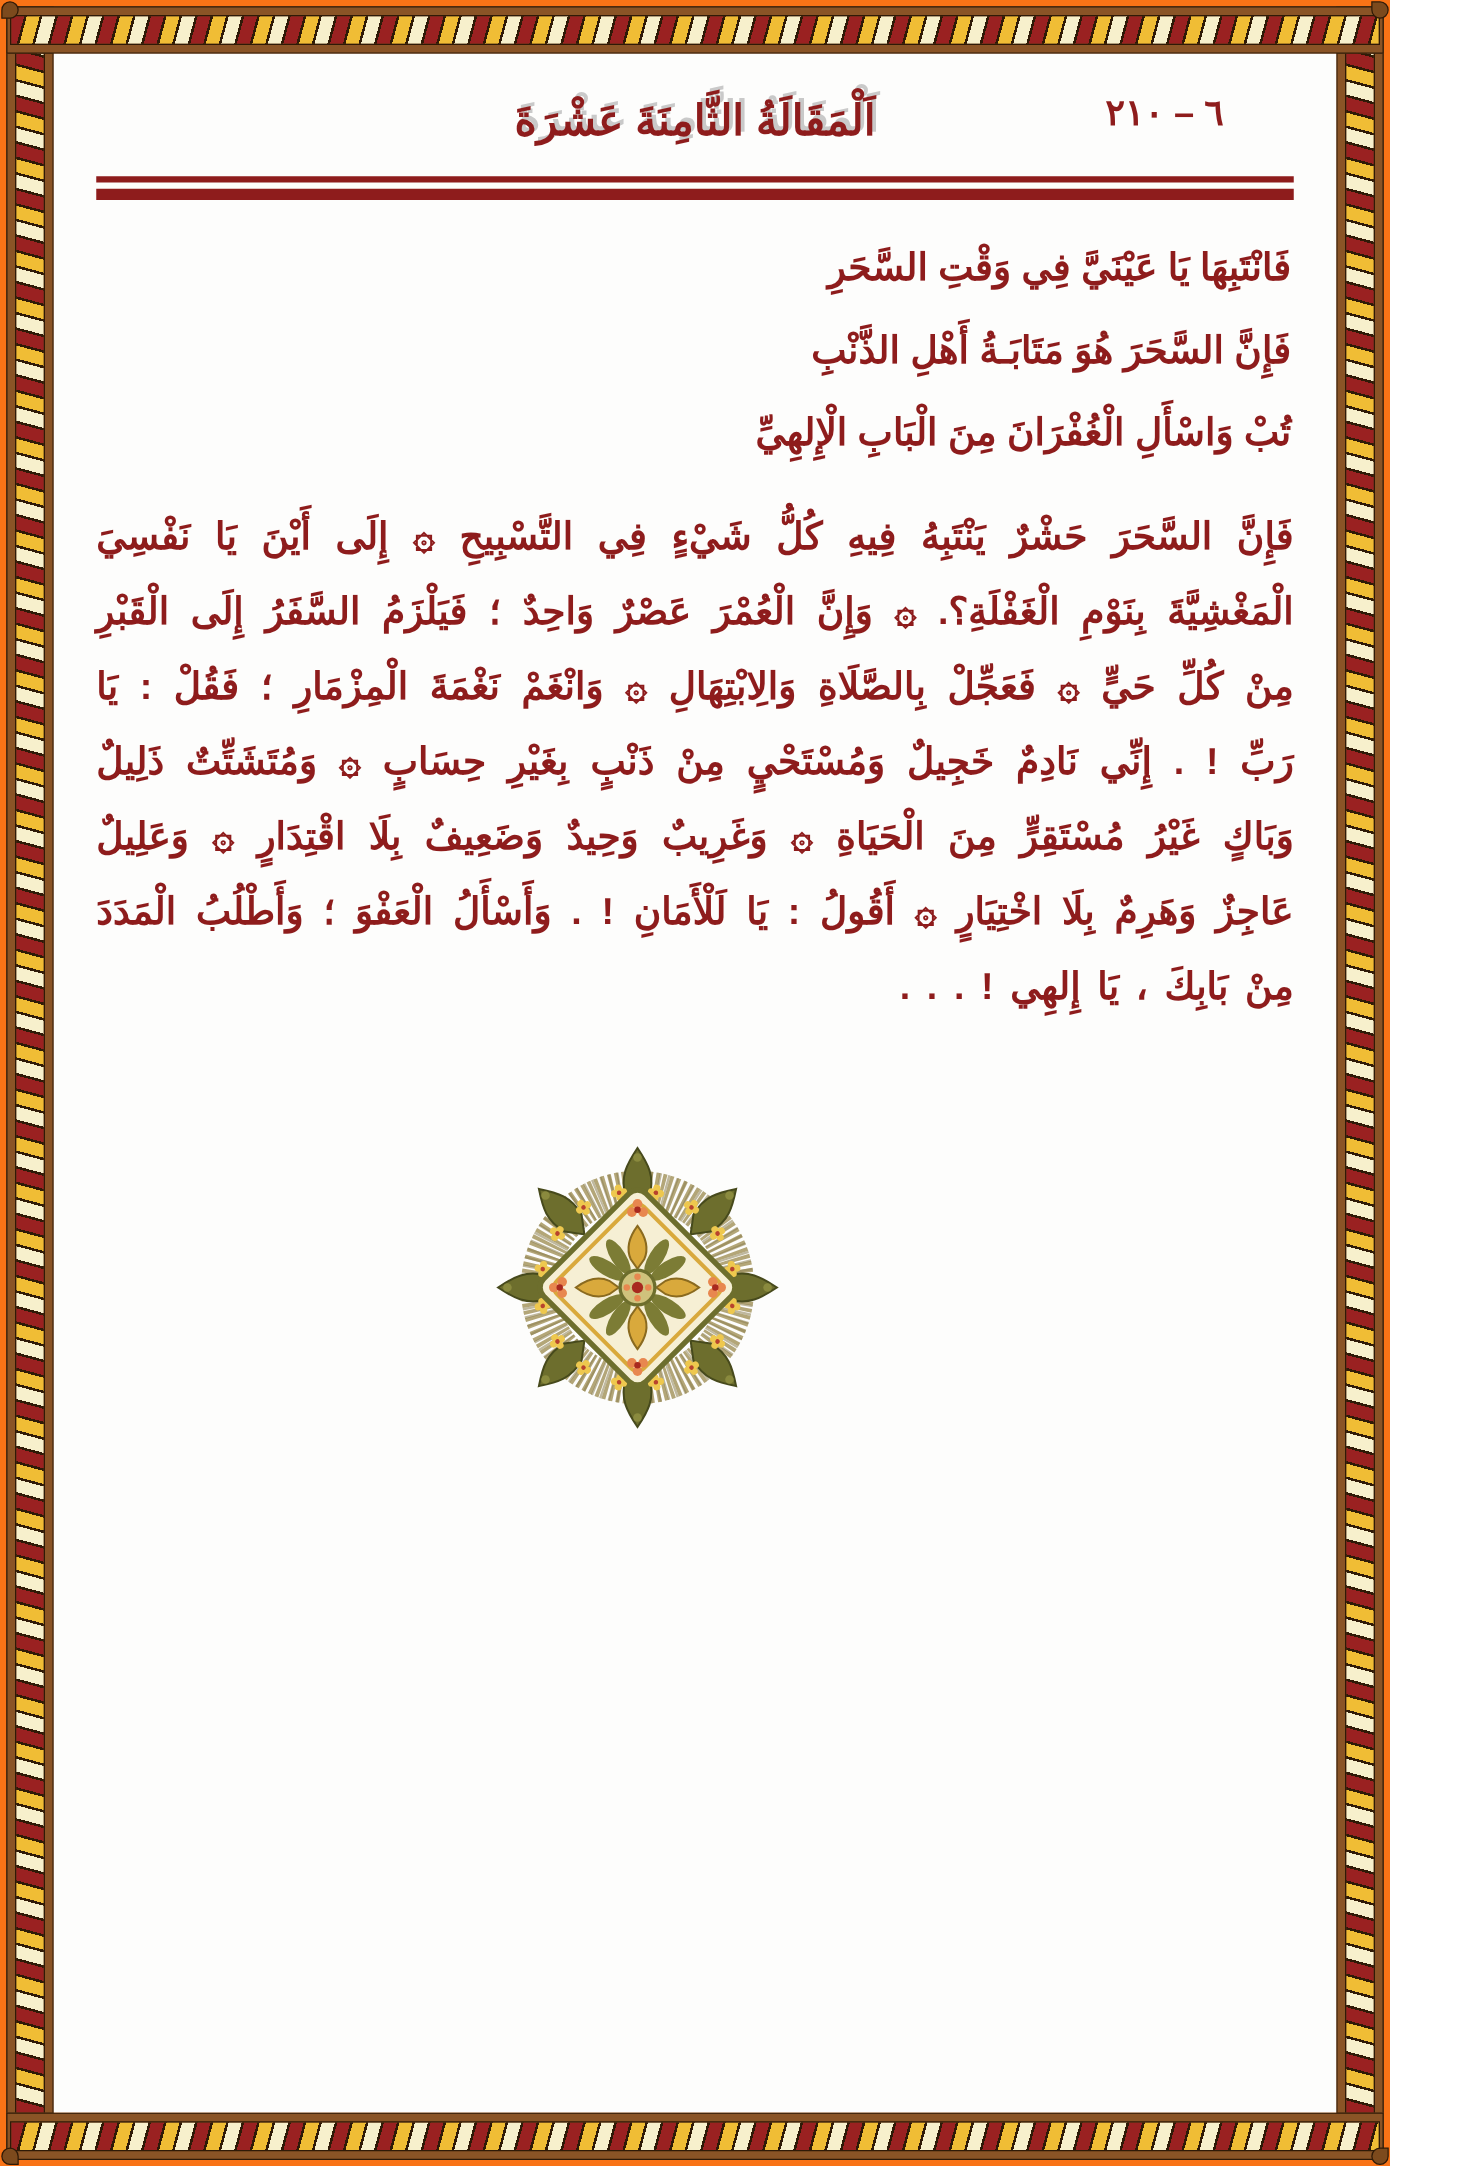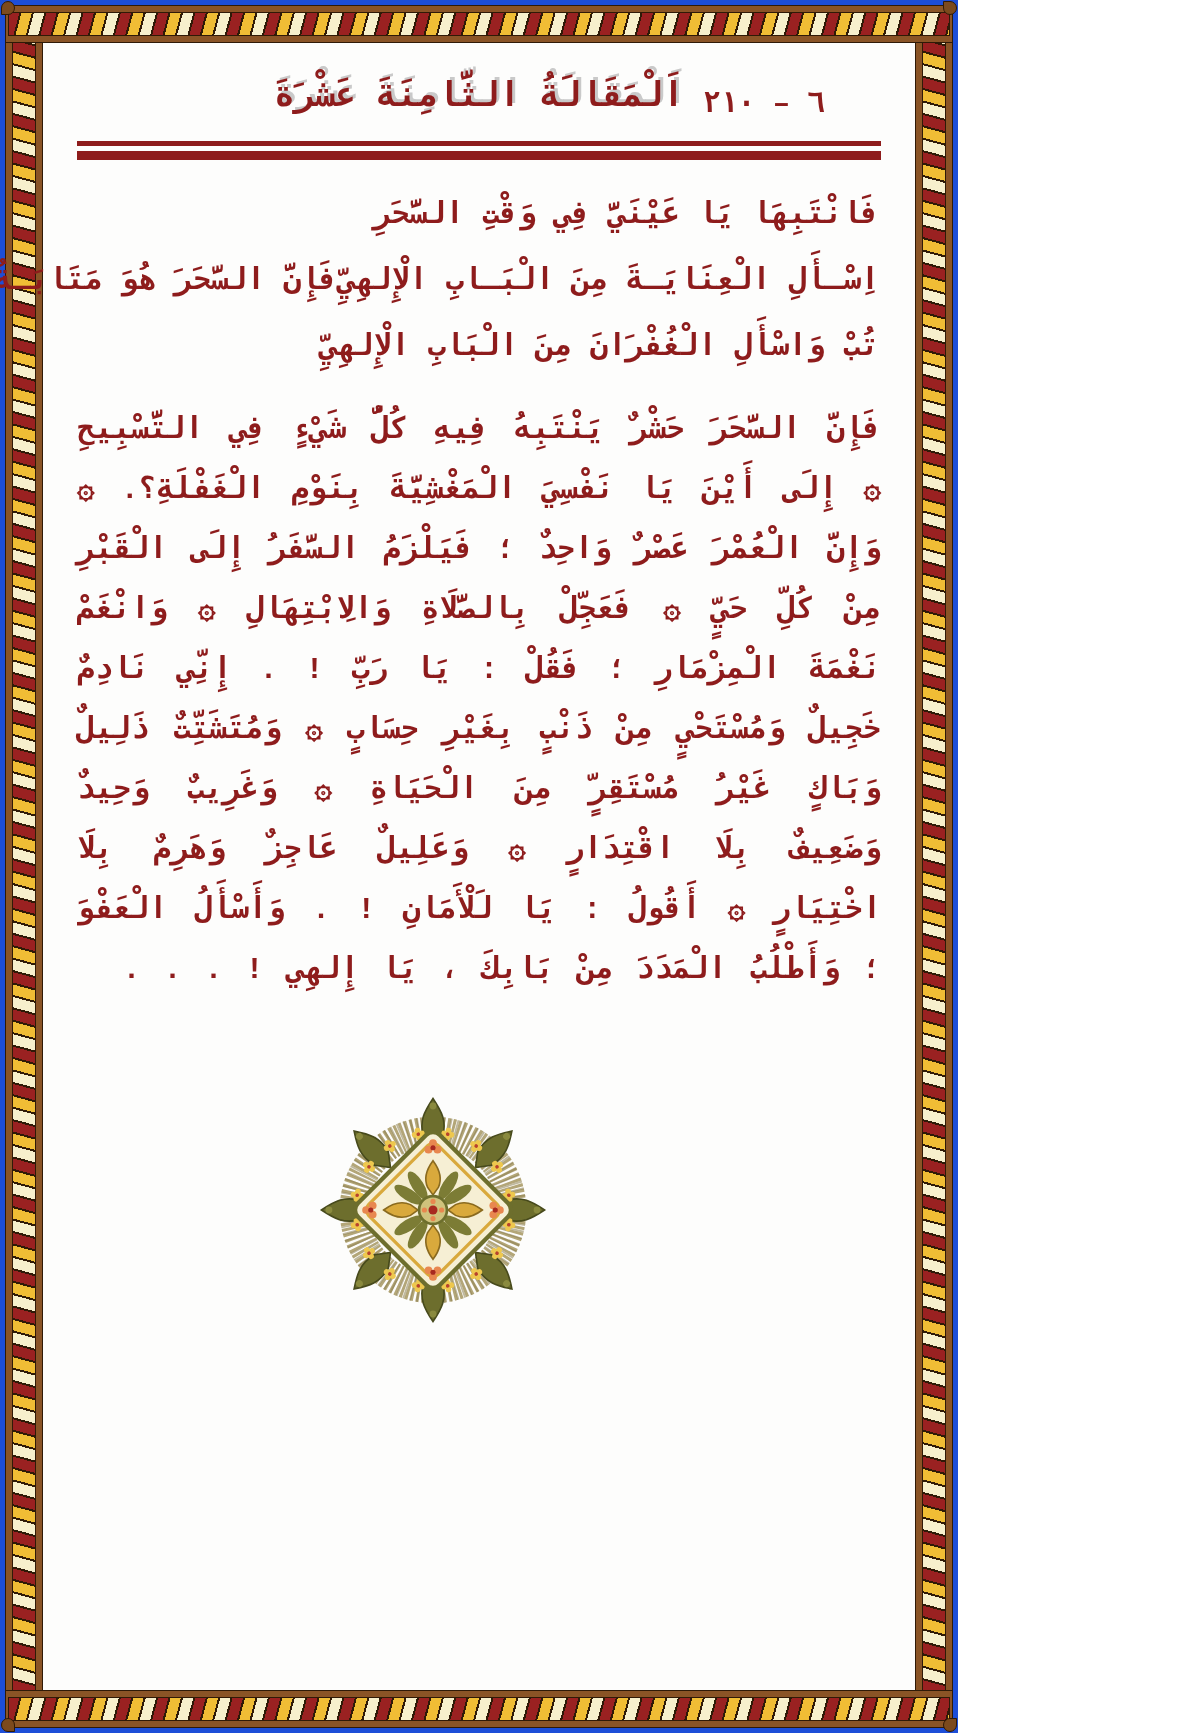--- a/index.html
+++ b/index.html
@@ -1,17 +1,17 @@
 <!DOCTYPE html>
 <html><head>
 <meta charset="utf-8">
 <style>
   html,body{margin:0;padding:0;background:#ffffff;}
-  .canvas{position:relative;width:958px;height:1733px;background:#1d4ed8;overflow:hidden;
-          font-family:Liberation Mono, monospace;}
+  .canvas{position:relative;width:1112px;height:1733px;background:#f97316;overflow:hidden;
+          font-family:Liberation Sans, sans-serif;}
   
   .strip{position:absolute;background:#8a5426;border:1px solid #2f1a07;box-sizing:border-box;}
   .strip .chain{width:100%;height:100%;border:1px solid #2f1a07;box-sizing:border-box;}
   .b-top   {top:5px;left:5px;right:5px;height:38px;padding:6px 2px;}
   .b-bottom{bottom:5px;left:5px;right:5px;height:38px;padding:6px 2px;}
   .b-left  {left:5px;top:5px;bottom:5px;width:38px;padding:2px 6px;}
   .b-right {right:5px;top:5px;bottom:5px;width:38px;padding:2px 6px;}
   .b-top .chain,.b-bottom .chain{
     background:repeating-linear-gradient(105deg,
       #9a2121 0 10px,#2f1a07 10px 12px,#f0bd35 12px 22px,
@@ -24,21 +24,21 @@
   .knob.tl{top:1px;left:1px;transform:rotate(0deg);}
   .knob.tr{top:1px;right:1px;transform:rotate(90deg);}
   .knob.br{bottom:1px;right:1px;transform:rotate(180deg);}
   .knob.bl{bottom:1px;left:1px;transform:rotate(270deg);}
   
   .page{position:absolute;left:43px;top:43px;right:43px;bottom:43px;background:#fdfdfc;
         padding:0 32px;box-sizing:border-box;color:#8e1c1c;}
   .header{position:relative;margin-top:26px;height:56px;}
   .title{text-align:center;font-size:34px;font-weight:bold;color:#8e1c1c;
          text-shadow:3px -3px 0 #c9c9c9;line-height:56px;}
-  .page-num{position:absolute;right:58px;top:16px;font-size:29px;font-weight:bold;color:#8e1c1c;direction:ltr;}
+  .page-num{position:absolute;right:58px;top:4px;font-size:29px;font-weight:bold;color:#8e1c1c;direction:ltr;}
   .rules{margin:16px 2px 0 2px;}
   .rule-thin{height:5px;background:#8e1c1c;}
   .rule-gap{height:5px;}
   .rule-thick{height:9px;background:#8e1c1c;}
   .rtl{direction:rtl;}
   .opening{margin-top:54px;font-size:30px;font-weight:bold;text-align:center;
            padding:0 55px;line-height:60px;}
   .poem{margin-top:22px;padding:0 4px;}
   .verse{display:flex;justify-content:space-between;line-height:66px;font-size:30px;font-weight:bold;}
   .hemistich{white-space:nowrap;}
@@ -81,21 +81,20 @@
       <div class="rule-gap"></div>
       <div class="rule-thick"></div>
     </div>
 
 
     <div class="poem rtl">
       <div class="verse">
         <span class="hemistich">فَانْتَبِهَا يَا عَيْنَيَّ فِي وَقْتِ السَّحَرِ</span>
       </div>
       <div class="verse">
-        <span class="hemistich">اِسْـأَلِ الْعِنَايَـةَ مِنَ الْبَـابِ الْإِلهِيِّ</span>
         <span class="hemistich">فَإِنَّ السَّحَرَ هُوَ مَتَابَـةُ أَهْلِ الذَّنْبِ</span>
       </div>
       <div class="verse">
         <span class="hemistich">تُبْ وَاسْأَلِ الْغُفْرَانَ مِنَ الْبَابِ الْإِلهِيِّ</span>
       </div>
     </div>
 
     <div class="prose rtl">فَإِنَّ السَّحَرَ حَشْرٌ يَنْتَبِهُ فِيهِ كُلُّ شَيْءٍ فِي التَّسْبِيحِ ۞ إِلَى أَيْنَ يَا نَفْسِيَ الْمَغْشِيَّةَ بِنَوْمِ الْغَفْلَةِ؟. ۞ وَإِنَّ الْعُمْرَ عَصْرٌ وَاحِدٌ ؛ فَيَلْزَمُ السَّفَرُ إِلَى الْقَبْرِ مِنْ كُلِّ حَيٍّ ۞ فَعَجِّلْ بِالصَّلَاةِ وَالِابْتِهَالِ ۞ وَانْغَمْ نَغْمَةَ الْمِزْمَارِ ؛ فَقُلْ : يَا رَبِّ ! . إِنِّي نَادِمٌ خَجِيلٌ وَمُسْتَحْيٍ مِنْ ذَنْبٍ بِغَيْرِ حِسَابٍ ۞ وَمُتَشَتِّتٌ ذَلِيلٌ وَبَاكٍ غَيْرُ مُسْتَقِرٍّ مِنَ الْحَيَاةِ ۞ وَغَرِيبٌ وَحِيدٌ وَضَعِيفٌ بِلَا اقْتِدَارٍ ۞ وَعَلِيلٌ عَاجِزٌ وَهَرِمٌ بِلَا اخْتِيَارٍ ۞ أَقُولُ : يَا لَلْأَمَانِ ! . وَأَسْأَلُ الْعَفْوَ ؛ وَأَطْلُبُ الْمَدَدَ مِنْ بَابِكَ ، يَا إِلهِي ! . . .</div>
 
     <div class="ornament-wrap">

